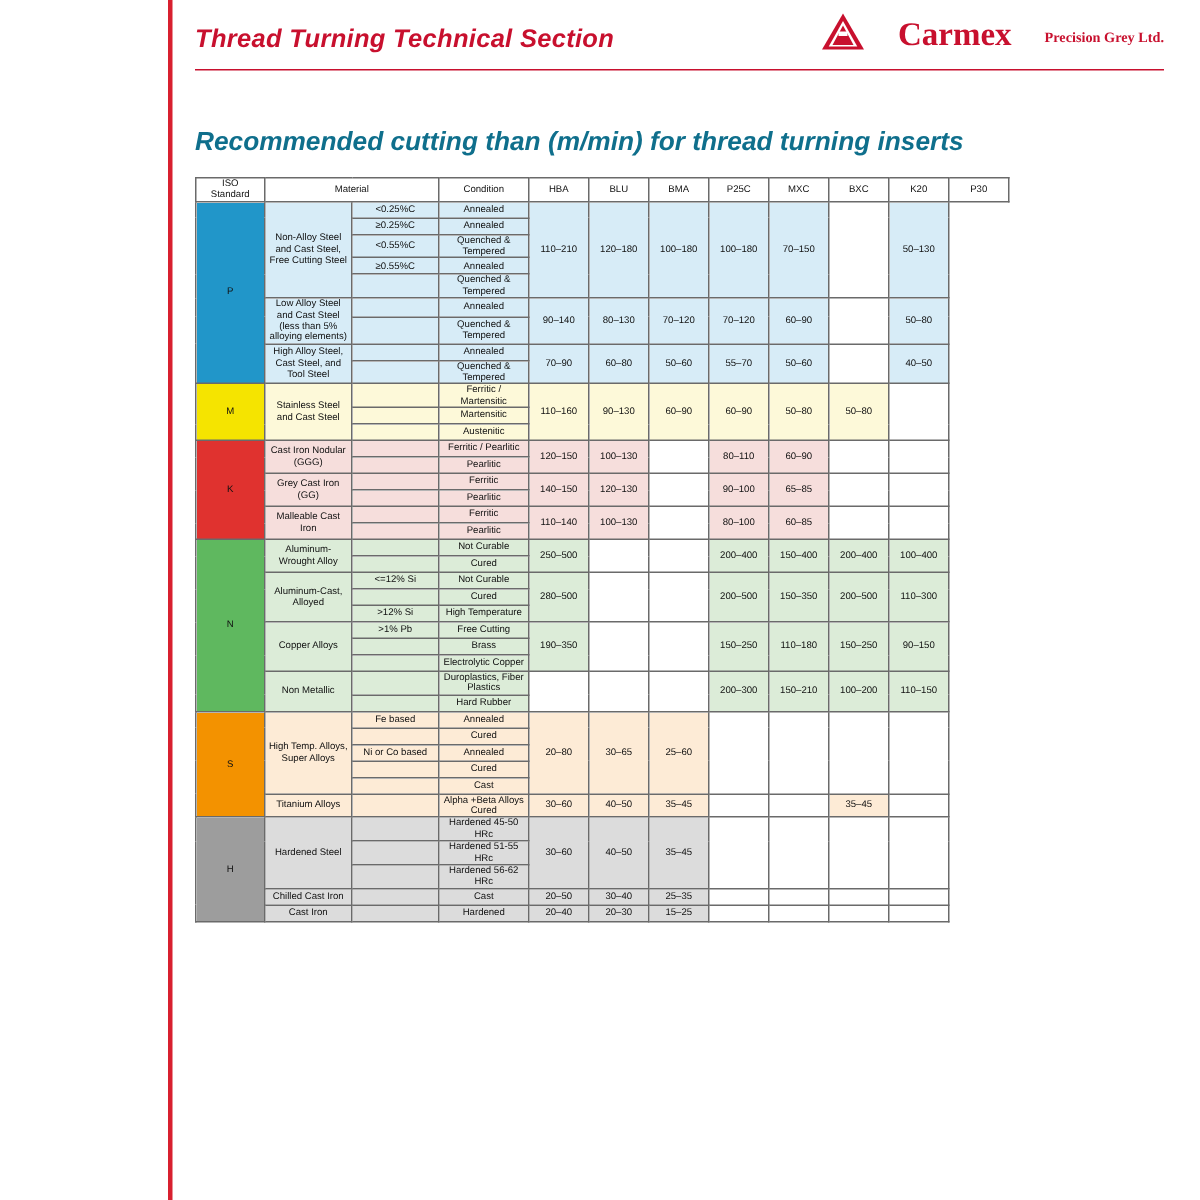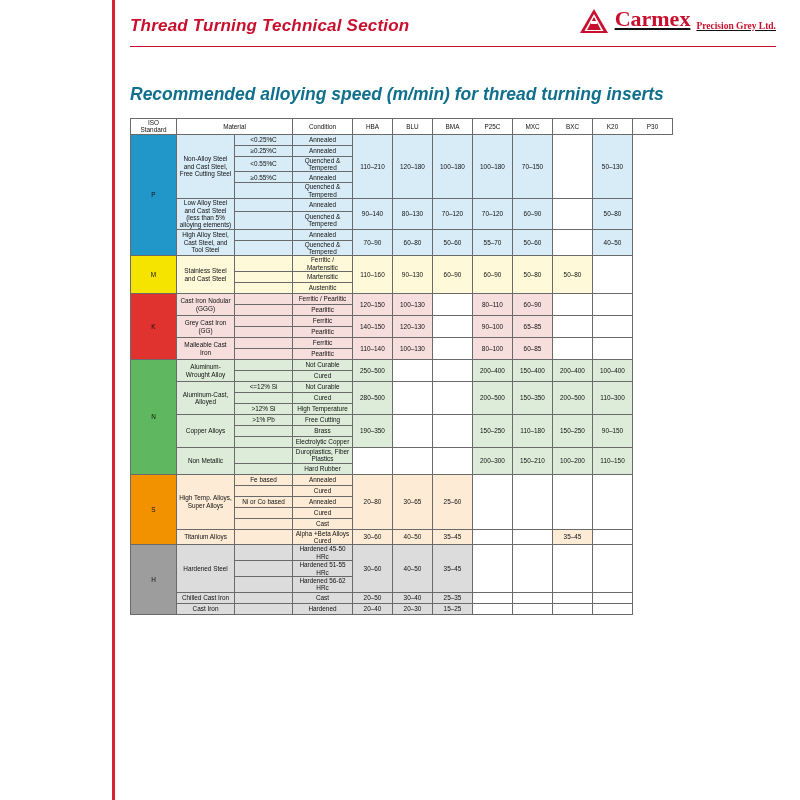--- a/index.html
+++ b/index.html
@@ -39,23 +39,22 @@
   }
   .header-rule {
     position: absolute;
     left: 0; top: 40px; right: 0;
     border-bottom: 1px solid #c8102e;
   }
   .logo {
     position: absolute;
     right: 0; top: 2px;
     display: flex;
-    align-items: flex-start;
-    gap: 6px;
-    text-decoration: underline;
+    align-items: flex-end;
+    gap: 22px;
   }
   .logo-mark { width: 30px; height: 26px; position: relative; }
   .logo-text {
     font-family: "Liberation Serif", serif;
     font-weight: bold;
     font-size: 22px;
     color: #c8102e;
     line-height: 1;
   }
   .logo-sub {
@@ -151,21 +150,21 @@
           <polygon points="15,6 24.5,23 5.5,23" fill="#ffffff"></polygon>
           <polygon points="15,9 22,22 8,22" fill="#c8102e"></polygon>
           <rect x="12" y="13" width="6" height="3" fill="#ffffff"></rect>
         </svg>
       </span>
       <span class="logo-text">Carmex</span>
       <span class="logo-sub">Precision Grey Ltd.</span>
     </div>
   </div>
 
-  <div class="subtitle">Recommended alloying speed (m/min) for thread turning inserts</div>
+  <div class="subtitle">Recommended cutting than (m/min) for thread turning inserts</div>
 
   <table class="main">
     <thead>
       <tr>
         <th class="hdr hdr-iso">
           <span>ISO</span><br>
           <span>Standard</span>
         </th>
         <th class="hdr hdr-mat" colspan="2">Material</th>
         <th class="hdr hdr-cond">Condition</th>

